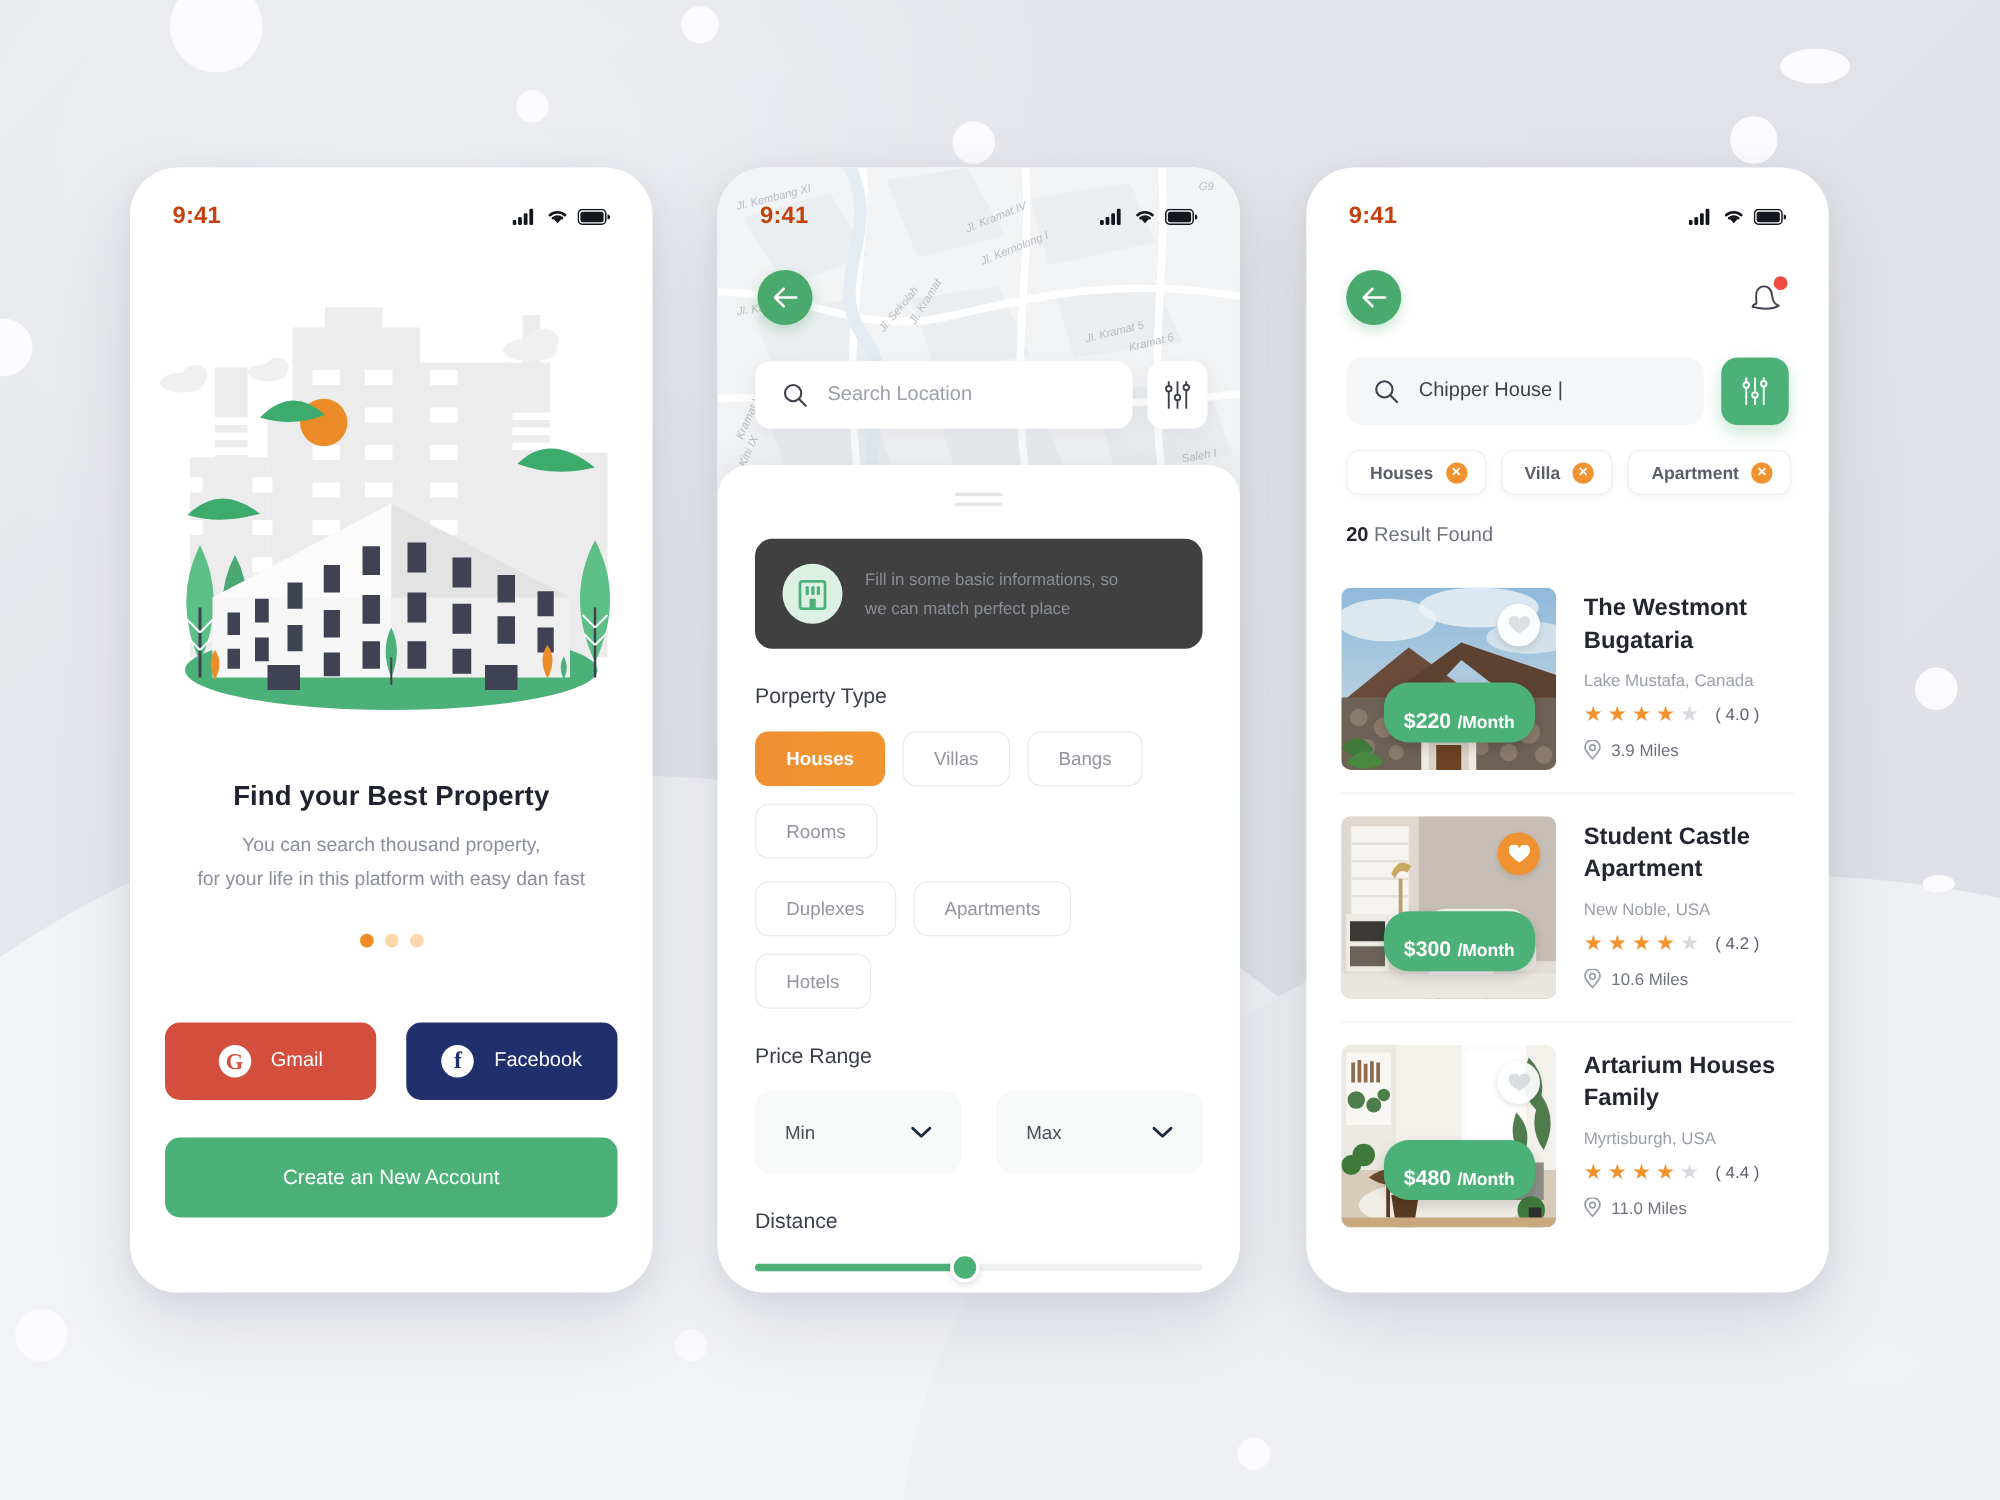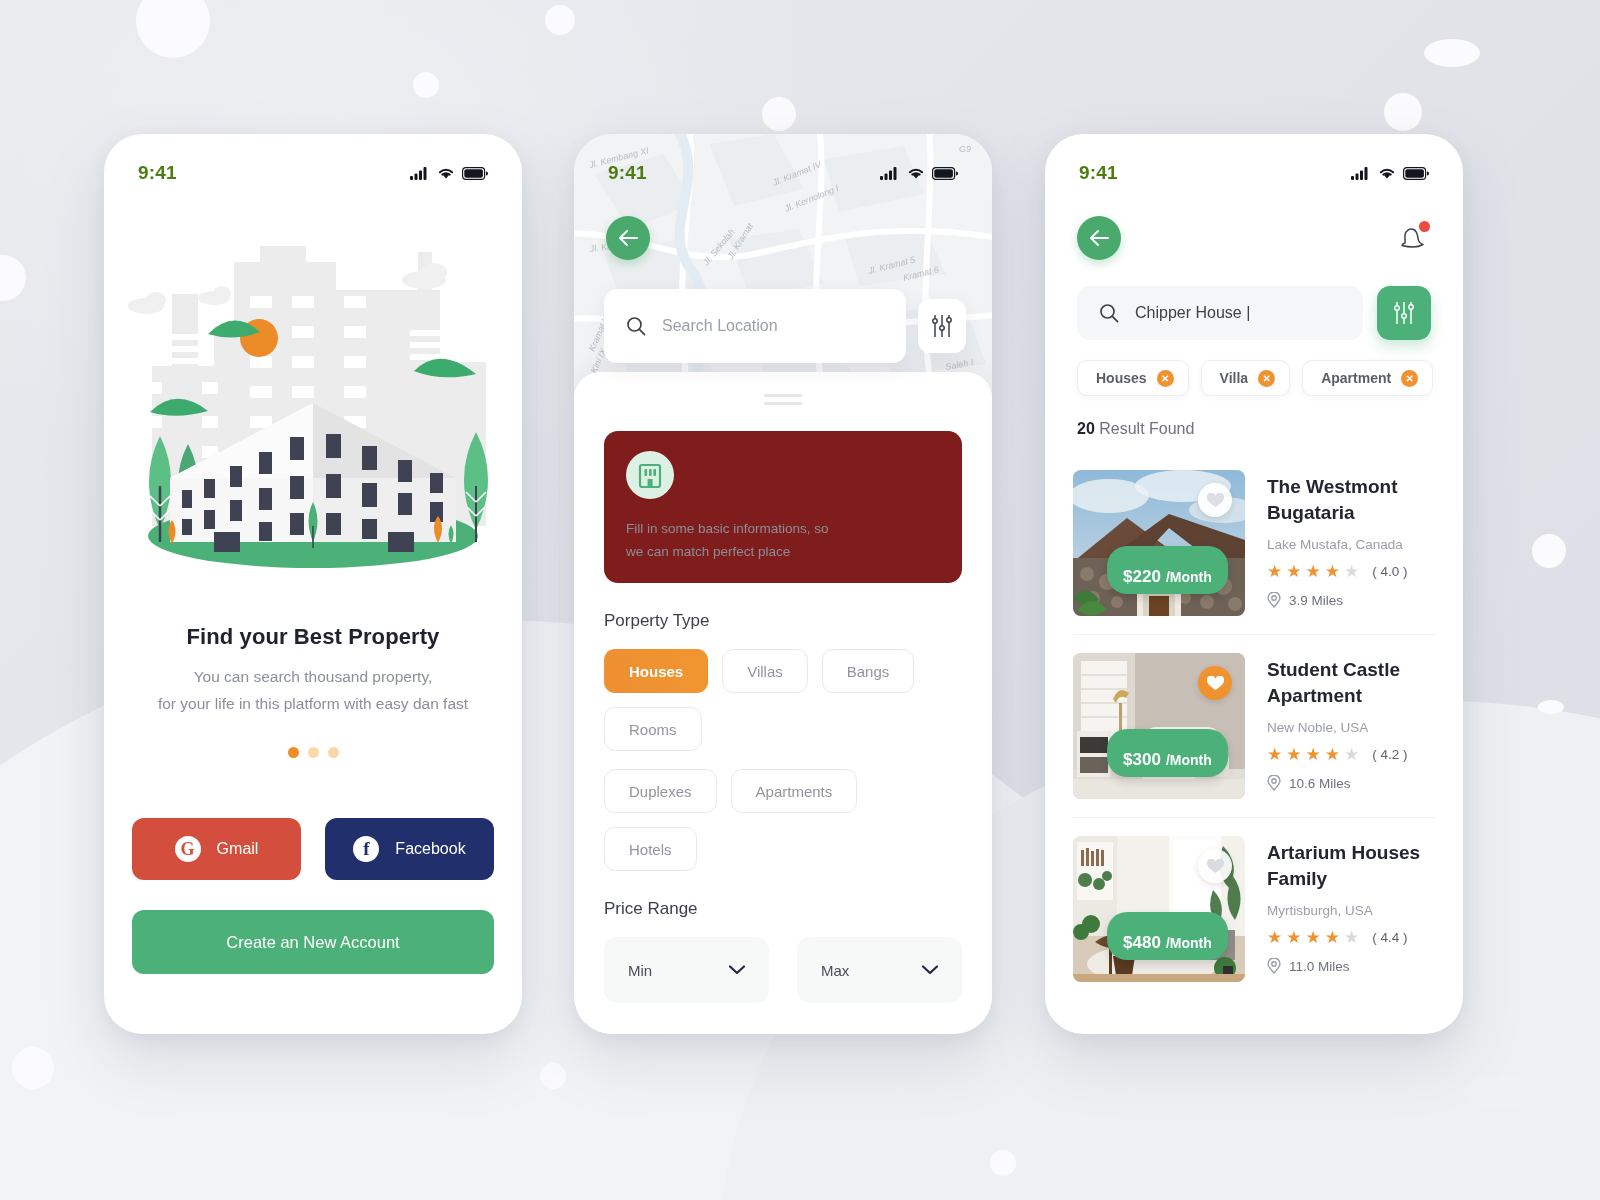--- a/index.html
+++ b/index.html
@@ -46,21 +46,21 @@
   #phone2 { left:574px; top:134px; }
   #phone3 { left:1045px; top:134px; }
 
   .statusbar {
     height:60px; display:flex; align-items:center;
     justify-content:space-between;
     padding:18px 34px 0 34px;
     position:relative; z-index:6;
   }
   .statusbar .time {
-    font-size:19px; font-weight:bold; color:#4d7c0f;
+    font-size:19px; font-weight:bold; color:#c2410c;
     letter-spacing:.2px;
   }
   .statusbar .icons { display:flex; align-items:center; gap:7px; }
 
   
   .illus-wrap {
     height:340px; position:relative;
     margin-top:36px;
   }
   .s1-title {
@@ -112,34 +112,34 @@
     position:absolute; left:32px; top:82px;
     width:44px; height:44px; border-radius:50%; background:#4aa96c;
     display:flex; align-items:center; justify-content:center; z-index:7;
     box-shadow:0 4px 10px rgba(74,169,108,.30);
   }
   .searchrow {
     position:absolute; left:30px; right:26px; top:155px;
     display:flex; align-items:center; gap:12px; z-index:7;
   }
   .searchbox {
-    flex:1; height:74px; background:#fff; border-radius:13px;
+    flex:1; height:54px; background:#fff; border-radius:13px;
     display:flex; align-items:center; gap:16px; padding:0 22px;
     box-shadow:0 6px 18px rgba(120,125,145,.12);
   }
   .searchbox .ph { font-size:16px; color:#9b9fa8; }
   .sliderbtn {
     width:48px; height:54px; border-radius:12px; background:#fff;
     display:flex; align-items:center; justify-content:center;
     box-shadow:0 6px 18px rgba(120,125,145,.12);
   }
 
   .info-card {
-    margin-top:26px; background:#7f1d1d; border-radius:14px;
-    display:flex; align-items:flex-start; gap:18px; padding:20px 22px;flex-direction:column;
+    margin-top:26px; background:#404040; border-radius:14px;
+    display:flex; align-items:center; gap:18px; padding:20px 22px;
   }
   .info-icon {
     width:48px; height:48px; border-radius:50%; background:#ddf0e4;
     display:flex; align-items:center; justify-content:center; flex:none;
   }
   .info-text { font-size:13.5px; color:#8a8e97; line-height:1.72; }
 
   .sec-title { font-size:17px; font-weight:normal; color:#3b3f49; margin-top:28px; }
   .chiprow { display:flex; gap:14px; margin-top:18px; flex-wrap:wrap; }
   .chip {

